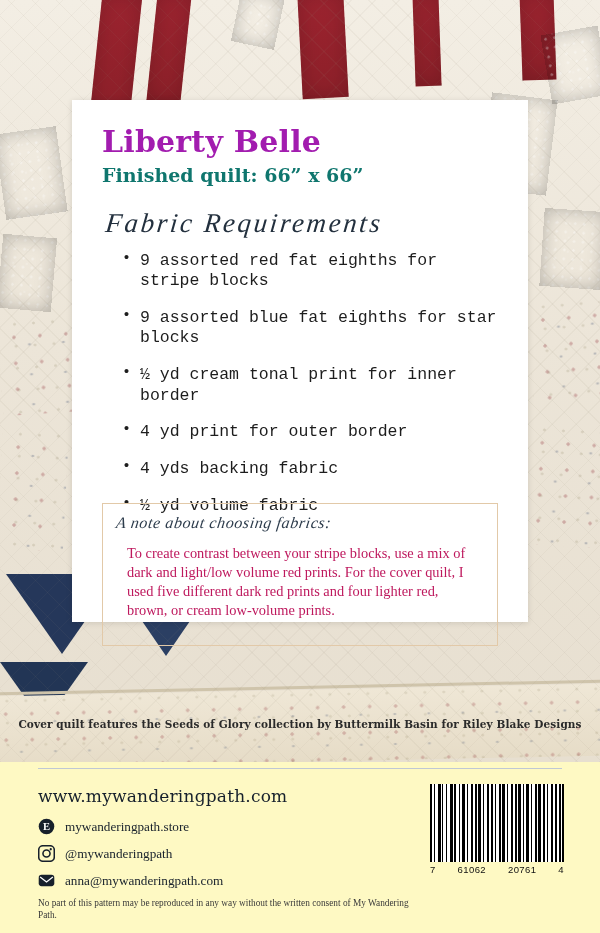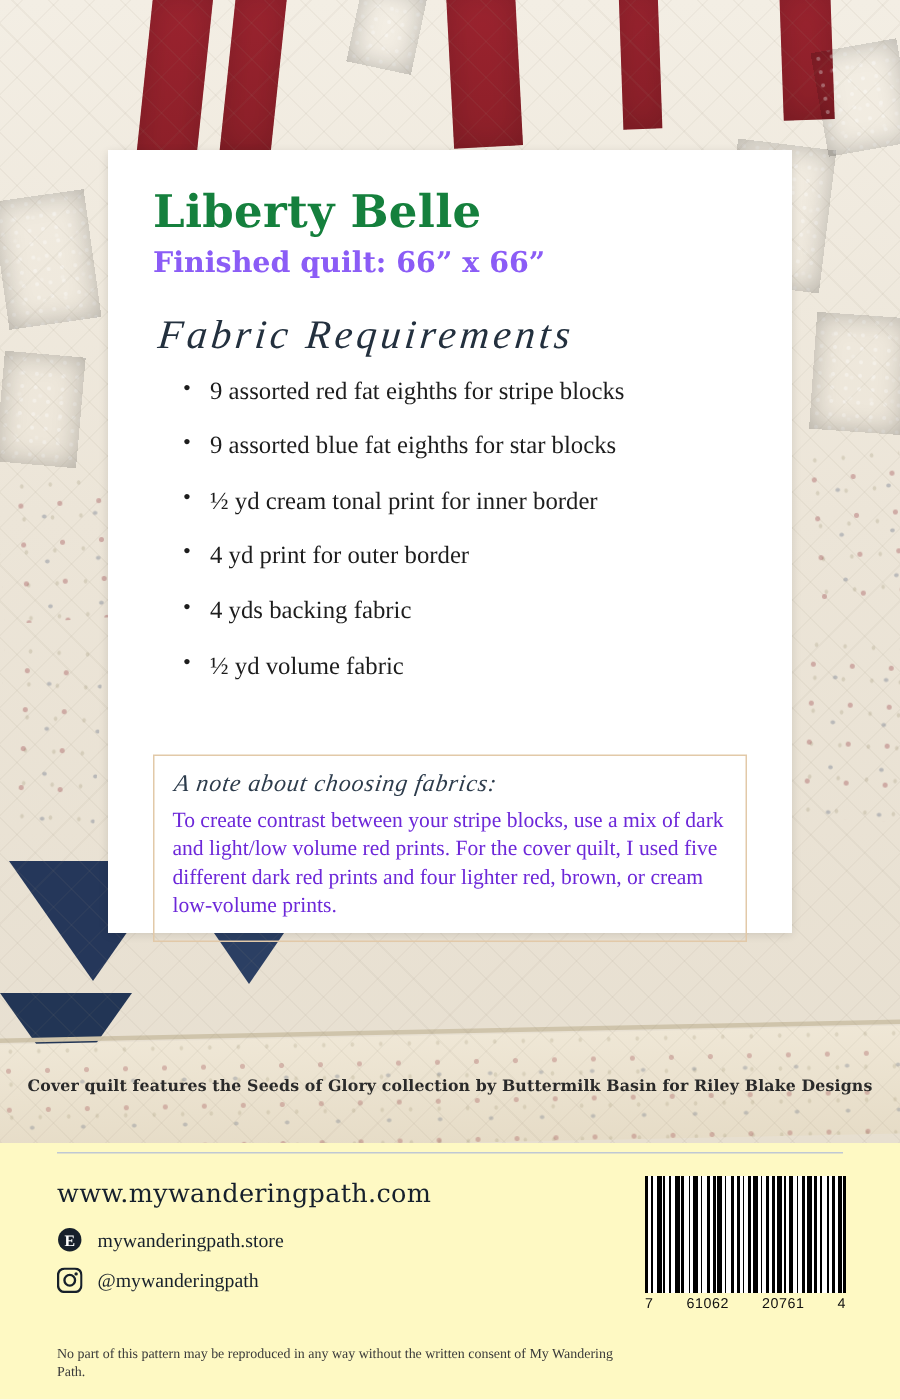--- a/index.html
+++ b/index.html
@@ -87,45 +87,46 @@
     box-shadow: 0 1px 6px rgba(0,0,0,.12);
   }
   .card-inner {
     padding: 26px 30px 0 30px;
   }
   .title {
     font-family: "DejaVu Serif", serif;
     font-weight: bold;
     font-size: 30px;
     line-height: 1.05;
-    color: #15803d;
+    color: #a21caf;
     letter-spacing: .2px;
     margin: 0 0 6px 0;
   }
   .subtitle {
     font-family: "DejaVu Serif", serif;
     font-weight: bold;
     font-size: 19px;
-    color: #8b5cf6;
+    color: #0f766e;
     margin: 0 0 22px 0;
   }
   .script-heading {
     font-family: "Liberation Serif", serif;
     font-style: italic;
     font-size: 27px;
     letter-spacing: 2.6px;
     color: #23303e;
     margin: 0 0 12px 2px;
     transform: skewX(-6deg);
     transform-origin: left bottom;
   }
   ul.req {
     list-style: none;
     margin: 0;
     padding: 0 0 0 18px;
+    font-family: Liberation Mono, monospace;
   }
   ul.req li {
     position: relative;
     font-size: 16.5px;
     line-height: 1.25;
     color: #1d1d1d;
     padding: 0 0 0 20px;
     margin-bottom: 16px;
   }
   ul.req li::before {
@@ -153,22 +154,22 @@
     font-size: 16px;
     letter-spacing: .6px;
     color: #2d3c4c;
     margin: 0 0 6px 0;
     transform: skewX(-8deg);
     transform-origin: left bottom;
   }
   .note-body {
     font-size: 14.4px;
     line-height: 1.33;
-    color: #6d28d9;
-    margin: 0;
+    color: #be185d;
+    margin: 12px;
   }
 
   
   .credit {
     position: absolute;
     left: 0;
     top: 718px;
     width: 600px;
     text-align: center;
     font-family: "DejaVu Serif", serif;
@@ -358,20 +359,27 @@
 
       <div class="contact-row">
         <svg class="ic" viewBox="0 0 24 24">
           <rect x="1" y="1" width="22" height="22" rx="6" ry="6" fill="none" stroke="#17202b" stroke-width="2.2"></rect>
           <circle cx="12" cy="12" r="5" fill="none" stroke="#17202b" stroke-width="2.2"></circle>
           <circle cx="18" cy="6" r="1.6" fill="#17202b"></circle>
         </svg>
         <span class="contact-text">@mywanderingpath</span>
       </div>
 
+      <div class="contact-row">
+        <svg class="ic" viewBox="0 0 24 24">
+          <rect x="1" y="4" width="22" height="16" rx="4" ry="4" class="ic-dark"></rect>
+          <path d="M3 7 L12 14 L21 7" fill="none" stroke="#ffffff" stroke-width="1.8"></path>
+        </svg>
+        <span class="contact-text">anna@mywanderingpath.com</span>
+      </div>
 
     </div>
 
     <div class="copyright">
       <div>No part of this pattern may be reproduced in any way without the written consent of My Wandering Path.</div>
     </div>
 
     <div class="barcode-wrap">
       <div class="barcode"></div>
       <div class="barcode-digits">

